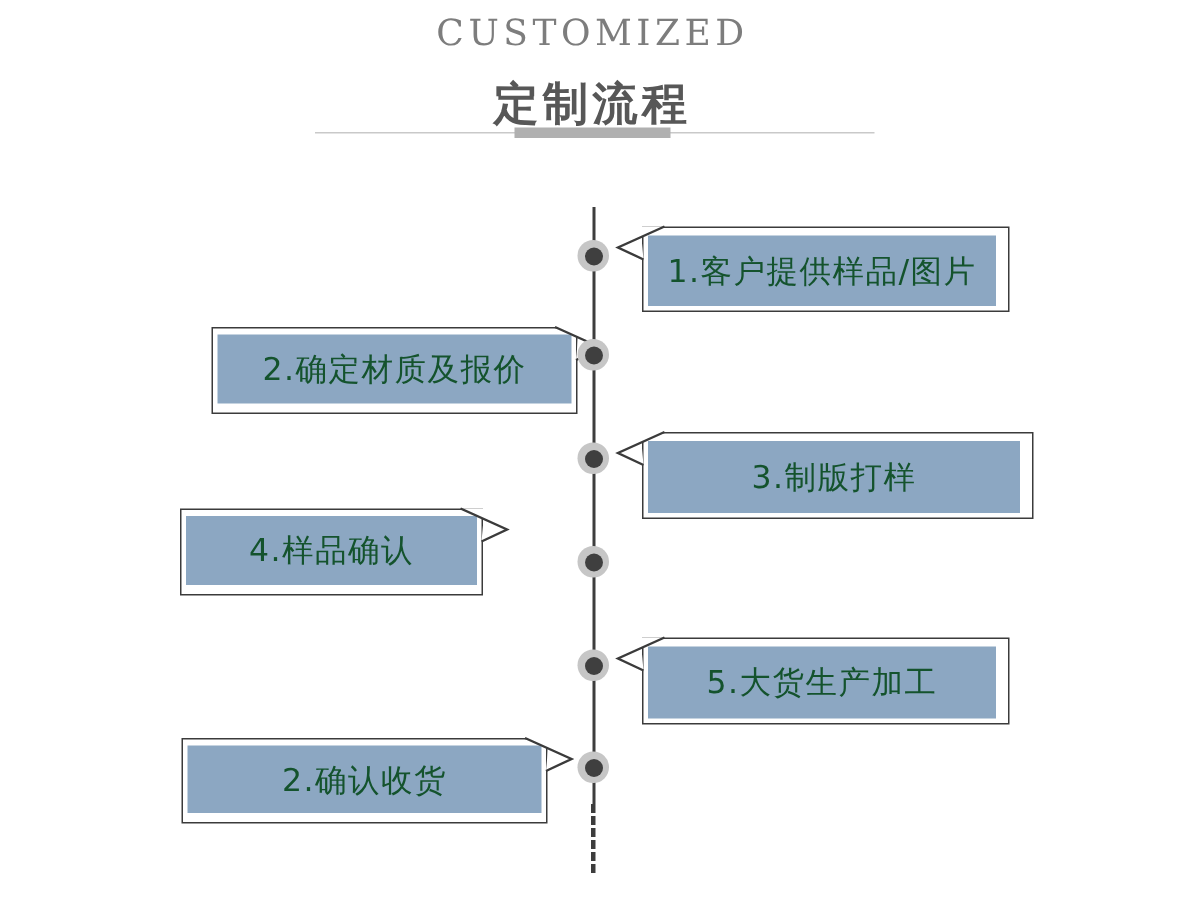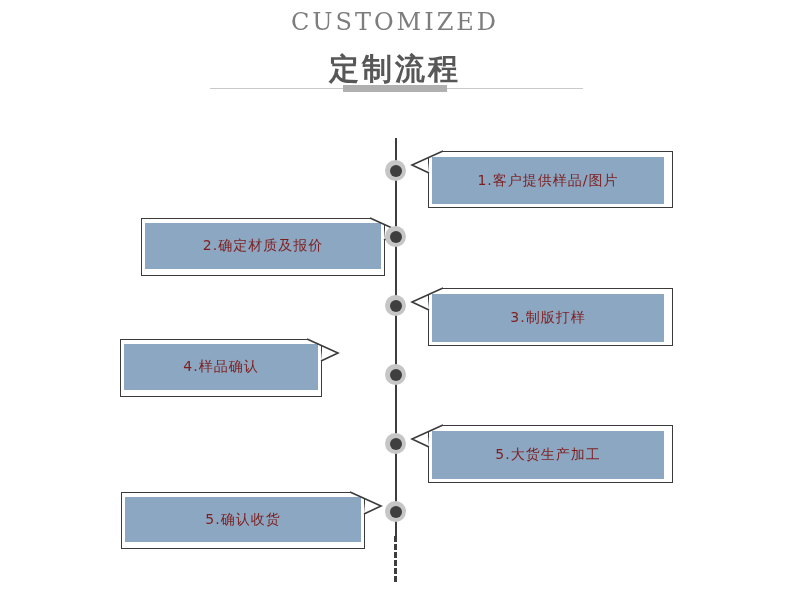--- a/index.html
+++ b/index.html
@@ -47,23 +47,23 @@
     width:12px; height:12px; border-radius:50%; background:#3f3f3f;
   }
 
   
   .step { position:absolute; }
   .step .outer {
     position:absolute; inset:0; background:#ffffff;
     border:1.5px solid #3b3b3b; box-sizing:border-box; z-index:1;
   }
   .step .inner {
-    position:absolute; background:#8ca7c2; color:#7f1d1d;
+    position:absolute; background:#8ca7c2; color:#14532d;
     display:flex; align-items:center; justify-content:center;
-    font-size:14px; letter-spacing:1px; z-index:2; white-space:nowrap;
+    font-size:21px; letter-spacing:1px; z-index:2; white-space:nowrap;
   }
   .step.side-right .inner { inset:6px 9px 4px 4px; }
   .step.side-left  .inner { inset:5px 4px 7px 4px; }
   .tail { position:absolute; z-index:3; width:36px; height:26px; }
   .step.side-right .tail { left:-18px; top:-2px; }
   .step.side-left  .tail { right:-18px; top:-2px; }
 </style>
 </head>
 <body>
 
@@ -95,21 +95,21 @@
 
   <div class="step side-left" style="left:121px; top:218px; width:244px; height:58px;margin-left:20px;">
     <div class="outer"></div>
     <svg class="tail" viewBox="0 0 36 26">
       <polygon points="3,2 34,16 17,24 19,2" fill="#ffffff"></polygon>
       <path d="M3,2 L34,16 L17,24" fill="none" stroke="#3b3b3b" stroke-width="1.6"></path>
     </svg>
     <div class="inner">2.确定材质及报价</div>
   </div>
 
-  <div class="step side-right" style="left:428px; top:288px; width:245px; height:58px;">
+  <div class="step side-right" style="left:428px; top:288px; width:245px; height:58px;padding-left:16px;">
     <div class="outer"></div>
     <svg class="tail" viewBox="0 0 36 26">
       <polygon points="33,2 2,16 19,24 17,2" fill="#ffffff"></polygon>
       <path d="M33,2 L2,16 L19,24" fill="none" stroke="#3b3b3b" stroke-width="1.6"></path>
     </svg>
     <div class="inner">3.制版打样</div>
   </div>
 
   <div class="step side-left" style="left:120px; top:339px; width:202px; height:58px;">
     <div class="outer"></div>
@@ -128,16 +128,16 @@
     </svg>
     <div class="inner">5.大货生产加工</div>
   </div>
 
   <div class="step side-left" style="left:121px; top:492px; width:244px; height:57px;">
     <div class="outer"></div>
     <svg class="tail" viewBox="0 0 36 26">
       <polygon points="3,2 34,16 17,24 19,2" fill="#ffffff"></polygon>
       <path d="M3,2 L34,16 L17,24" fill="none" stroke="#3b3b3b" stroke-width="1.6"></path>
     </svg>
-    <div class="inner">5.确认收货</div>
+    <div class="inner">2.确认收货</div>
   </div>
 
 </div>
 
 </body></html>

